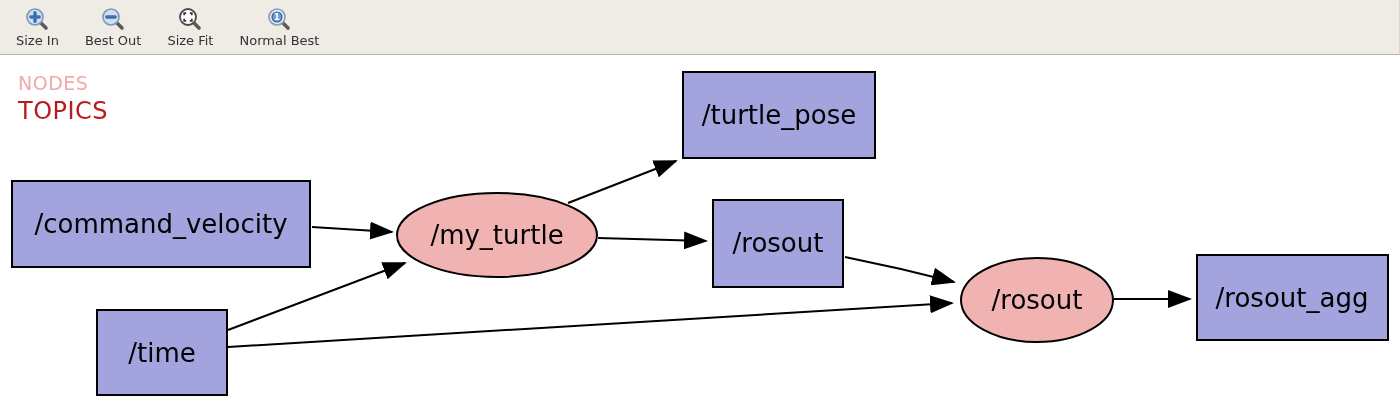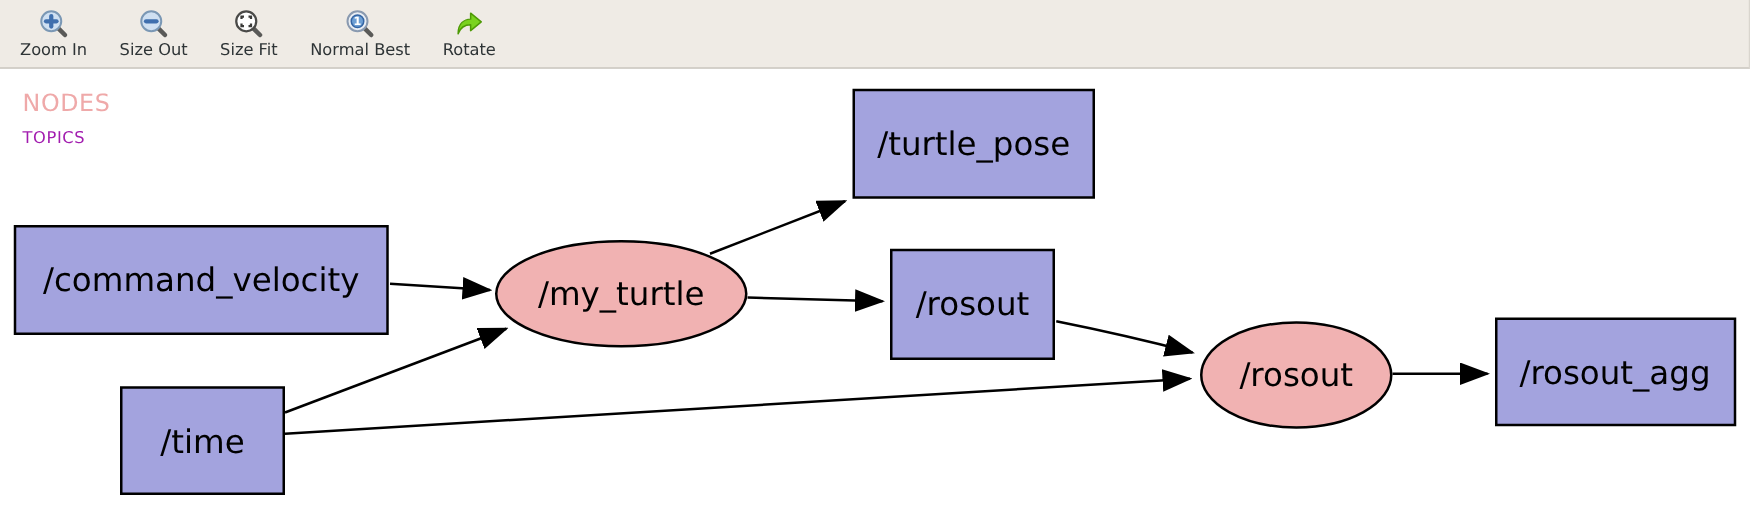--- a/index.html
+++ b/index.html
@@ -45,22 +45,22 @@
     background: #ffffff;
   }
   .legend { position: absolute; left: 18px; top: 14px; }
   .legend-nodes {
     color: #efa9a9;
     font-size: 19px;
     letter-spacing: 0.5px;
     line-height: 28px;
   }
   .legend-topics {
-    color: #a21caf;
-    font-size: 13px;
+    color: #b91c1c;
+    font-size: 24px;
     letter-spacing: 0.5px;
     line-height: 28px;
   }
   svg.graph { position: absolute; left: 0; top: 0; }
   .gtext {
     font-family: "DejaVu Sans", "Liberation Sans", sans-serif;
     font-size: 26px;
     fill: #000000;
   }
 </style>
@@ -69,30 +69,30 @@
 
 <div class="toolbar">
 
   <button class="tb-btn">
     <svg class="tb-icon" viewBox="0 0 26 26">
       <line x1="16.5" y1="16.5" x2="22" y2="22" stroke="#5a5a58" stroke-width="3.6" stroke-linecap="round"></line>
       <circle cx="11" cy="11" r="8" fill="#cfe0f2" stroke="#7b98b5" stroke-width="1.6"></circle>
       <line x1="11" y1="6.8" x2="11" y2="15.2" stroke="#3f6fae" stroke-width="3.4" stroke-linecap="round"></line>
       <line x1="6.8" y1="11" x2="15.2" y2="11" stroke="#3f6fae" stroke-width="3.4" stroke-linecap="round"></line>
     </svg>
-    <span class="tb-label">Zoom In</span>
+    <span class="tb-label">Size In</span>
   </button>
 
   <button class="tb-btn">
     <svg class="tb-icon" viewBox="0 0 26 26">
       <line x1="16.5" y1="16.5" x2="22" y2="22" stroke="#5a5a58" stroke-width="3.6" stroke-linecap="round"></line>
       <circle cx="11" cy="11" r="8" fill="#cfe0f2" stroke="#7b98b5" stroke-width="1.6"></circle>
       <line x1="6.8" y1="11" x2="15.2" y2="11" stroke="#3f6fae" stroke-width="3.4" stroke-linecap="round"></line>
     </svg>
-    <span class="tb-label">Size Out</span>
+    <span class="tb-label">Best Out</span>
   </button>
 
   <button class="tb-btn">
     <svg class="tb-icon" viewBox="0 0 26 26">
       <line x1="16.5" y1="16.5" x2="22" y2="22" stroke="#5a5a58" stroke-width="3.6" stroke-linecap="round"></line>
       <circle cx="11" cy="11" r="8" fill="#ffffff" stroke="#4a4a48" stroke-width="1.8"></circle>
       <path d="M7.2 9.2 V7.2 H9.2" fill="none" stroke="#3a3a38" stroke-width="1.8"></path>
       <path d="M12.8 7.2 H14.8 V9.2" fill="none" stroke="#3a3a38" stroke-width="1.8"></path>
       <path d="M14.8 12.8 V14.8 H12.8" fill="none" stroke="#3a3a38" stroke-width="1.8"></path>
       <path d="M9.2 14.8 H7.2 V12.8" fill="none" stroke="#3a3a38" stroke-width="1.8"></path>
@@ -103,26 +103,20 @@
   <button class="tb-btn">
     <svg class="tb-icon" viewBox="0 0 26 26">
       <line x1="16.5" y1="16.5" x2="22" y2="22" stroke="#5a5a58" stroke-width="3.6" stroke-linecap="round"></line>
       <circle cx="11" cy="11" r="8" fill="#e9eef4" stroke="#8a9ab0" stroke-width="1.6"></circle>
       <circle cx="11" cy="11" r="5" fill="#6d9fd4" stroke="#3465a4" stroke-width="1.2"></circle>
       <text x="11" y="14.2" text-anchor="middle" font-size="9" font-weight="bold" fill="#ffffff" font-family="'DejaVu Sans', sans-serif">1</text>
     </svg>
     <span class="tb-label">Normal Best</span>
   </button>
 
-  <button class="tb-btn">
-    <svg class="tb-icon" viewBox="0 0 26 26">
-      <path d="M4.5 21 C4.5 12.5 9.5 9.5 14.5 9.3 L14.5 4.5 L23 11.5 L14.5 18.5 L14.5 13.8 C10 13.8 6.5 15.5 4.5 21 Z" fill="#7ad31f" stroke="#4e9a06" stroke-width="1.2" stroke-linejoin="round"></path>
-    </svg>
-    <span class="tb-label">Rotate</span>
-  </button>
 
 </div>
 
 <div class="canvas">
 
   <div class="legend">
     <div class="legend-nodes">NODES</div>
     <div class="legend-topics">TOPICS</div>
   </div>
 

